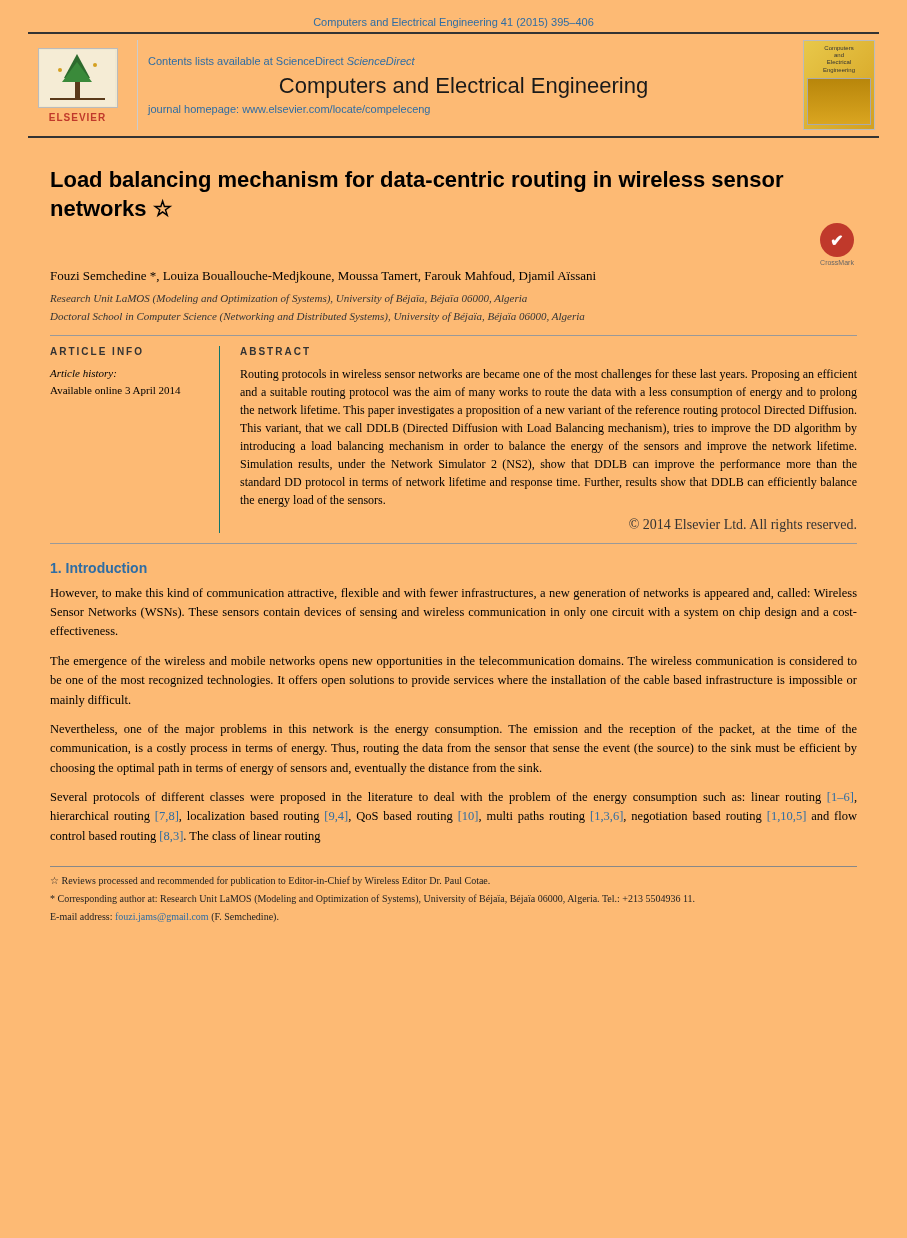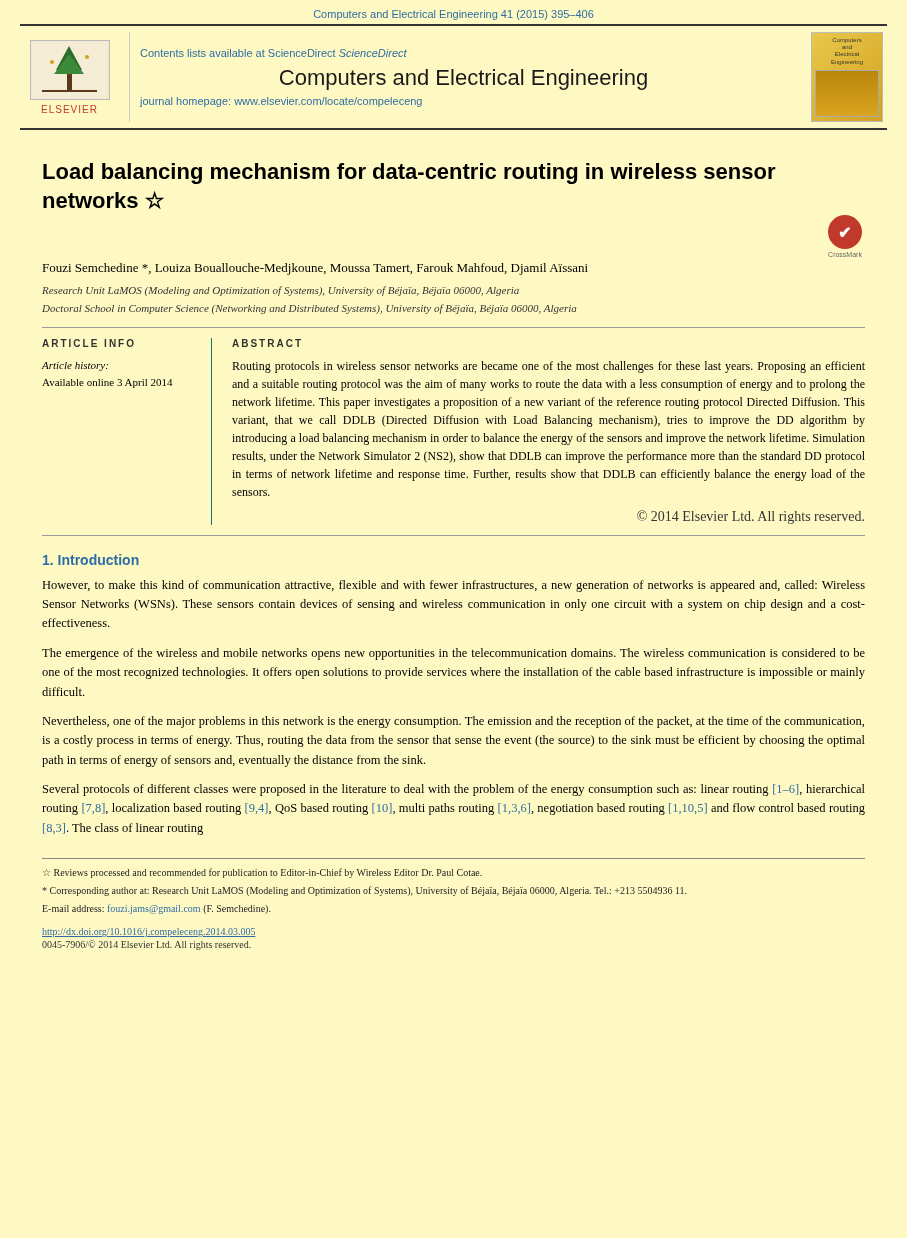--- a/index.html
+++ b/index.html
@@ -7,22 +7,22 @@
       background: #fff;
       font-family: 'Times New Roman', Times, serif;
       font-size: 13px;
       color: #000;
       width: 907px;
       min-height: 1238px;
     }
     .page {
       width: 907px;
       min-height: 1238px;
-      background: #fef9c3;
-      padding: 0;
+      background: #fdba74;
+      padding: 8px;
     }
     
     .top-citation {
       text-align: center;
       padding: 8px 0 4px 0;
       font-size: 11px;
       color: #2e6da4;
       font-family: Arial, sans-serif;
     }
     
@@ -50,21 +50,21 @@
       border: 1px solid #bbb;
       display: flex;
       align-items: center;
       justify-content: center;
       margin-bottom: 4px;
       position: relative;
       overflow: hidden;
     }
     .elsevier-logo .elsevier-text {
       font-size: 10px;
-      font-weight: normal;
+      font-weight: bold;
       color: #c0392b;
       font-family: Arial, sans-serif;
       letter-spacing: 1px;
     }
     .journal-center {
       flex: 1;
       display: flex;
       flex-direction: column;
       justify-content: center;
       padding: 4px 10px;
@@ -373,19 +373,15 @@
     <div class="footnotes-section">
       <div class="footnote-item">☆ Reviews processed and recommended for publication to Editor-in-Chief by Wireless Editor Dr. Paul Cotae.</div>
       <div class="footnote-item">* Corresponding author at: Research Unit LaMOS (Modeling and Optimization of Systems), University of Béjaïa, Béjaïa 06000, Algeria. Tel.: +213 5504936 11.</div>
       <div class="footnote-item">
         <span>E-mail address:</span>
         <a class="footnote-link" href="mailto:fouzi.jams@gmail.com">fouzi.jams@gmail.com</a>
         <span> (F. Semchedine).</span>
       </div>
     </div>
 
-    <div class="doi-section">
-      <a class="doi-link" href="#">http://dx.doi.org/10.1016/j.compeleceng.2014.03.005</a>
-      <div class="issn-line">0045-7906/© 2014 Elsevier Ltd. All rights reserved.</div>
-    </div>
 
   </div>
 </div>
 
 </body></html>

